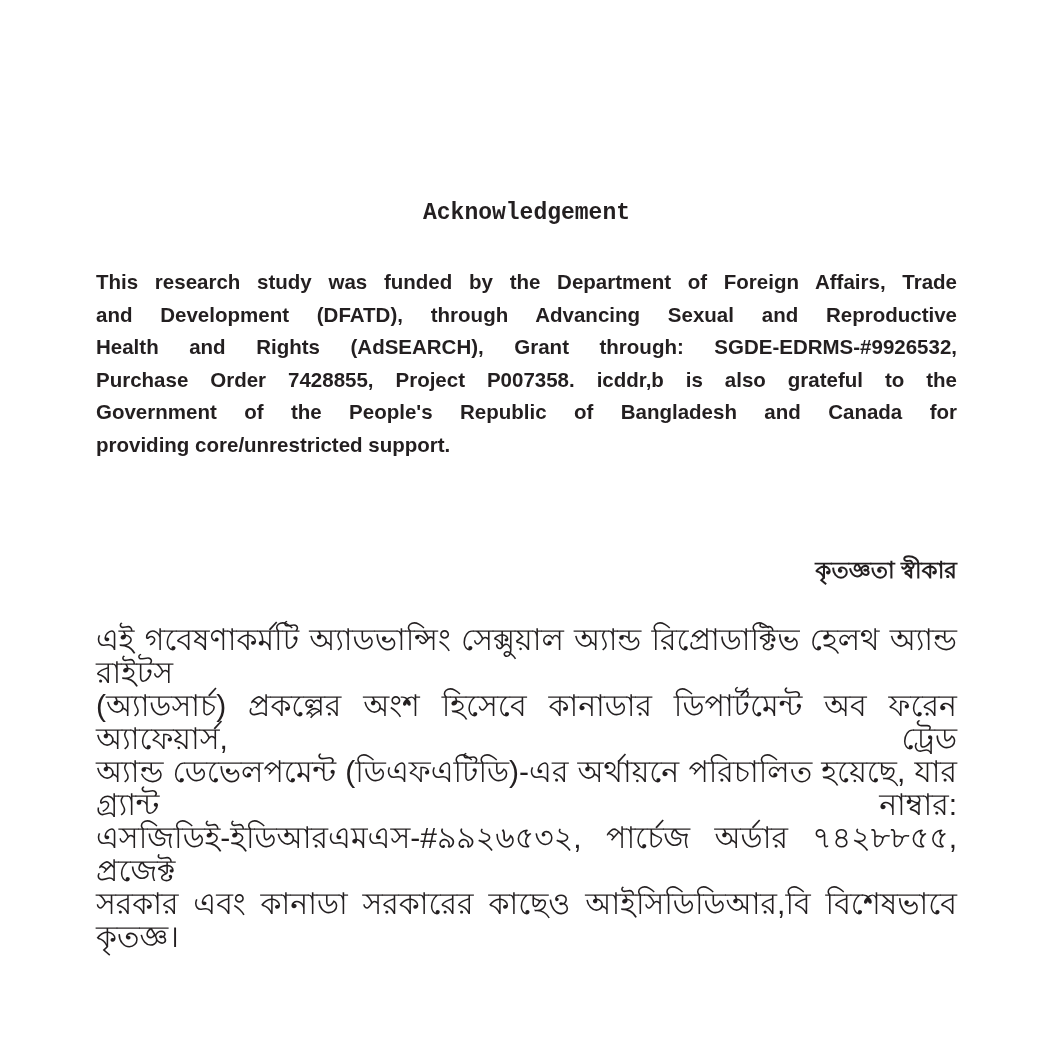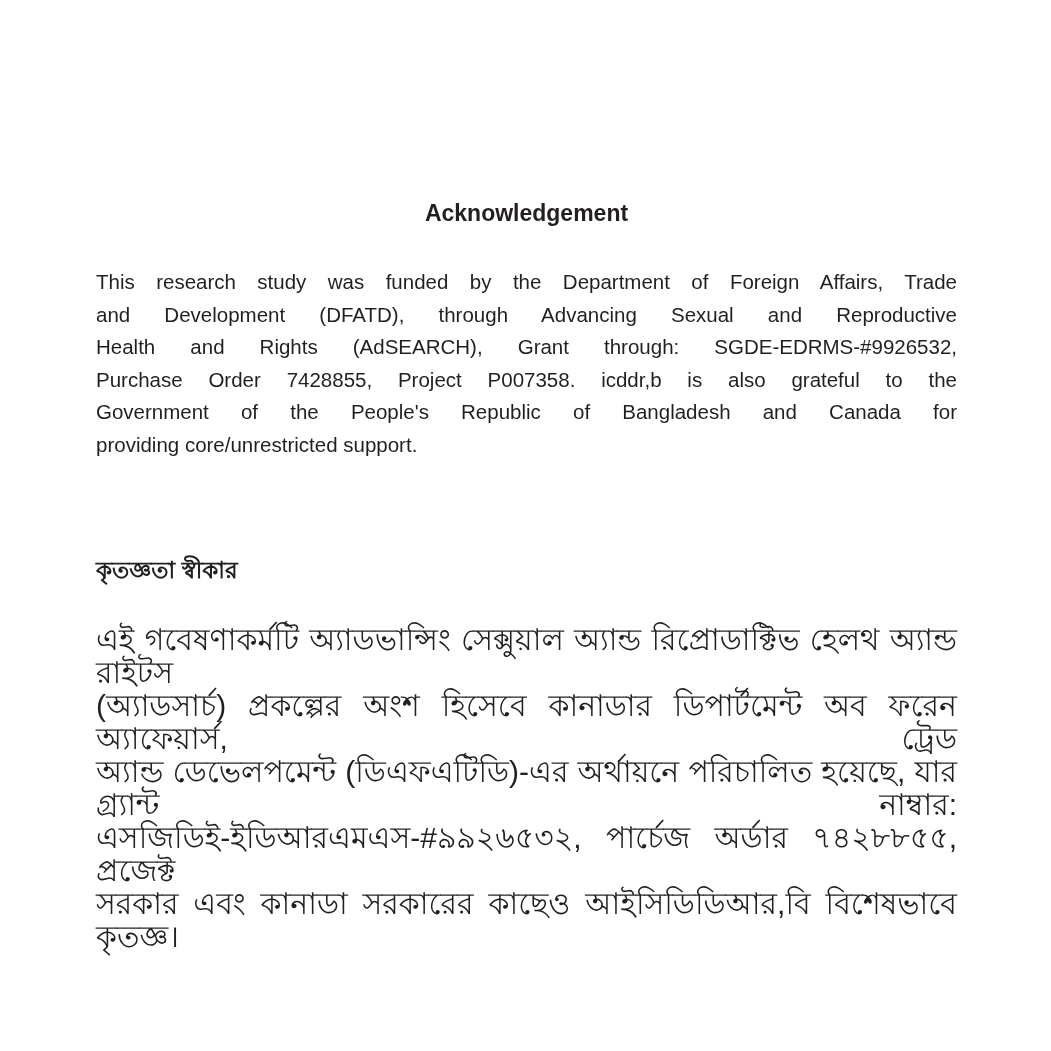--- a/index.html
+++ b/index.html
@@ -25,30 +25,31 @@
     padding: 0 94px 0 96px;
     background: #ffffff;
   }
   .en-title {
     margin: 200px 0 0 0;
     text-align: center;
     font-size: 23px;
     font-weight: bold;
     line-height: 27px;
     letter-spacing: 0px;
+    font-family: Liberation Mono, monospace;
   }
   .en-paragraph {
     margin-top: 39px;
     font-size: 20.5px;
     line-height: 32.5px;
-    font-weight: normal;
+    font-weight: bold;
   }
   .bn-title {
     margin: 94px 0 0 0;
-    text-align: left;
+    text-align: right;
     font-size: 23px;
     font-weight: bold;
     line-height: 30px;
   }
   .bn-paragraph {
     margin-top: 38px;
     font-size: 30px;
     line-height: 33px;
   }
   .jline {

